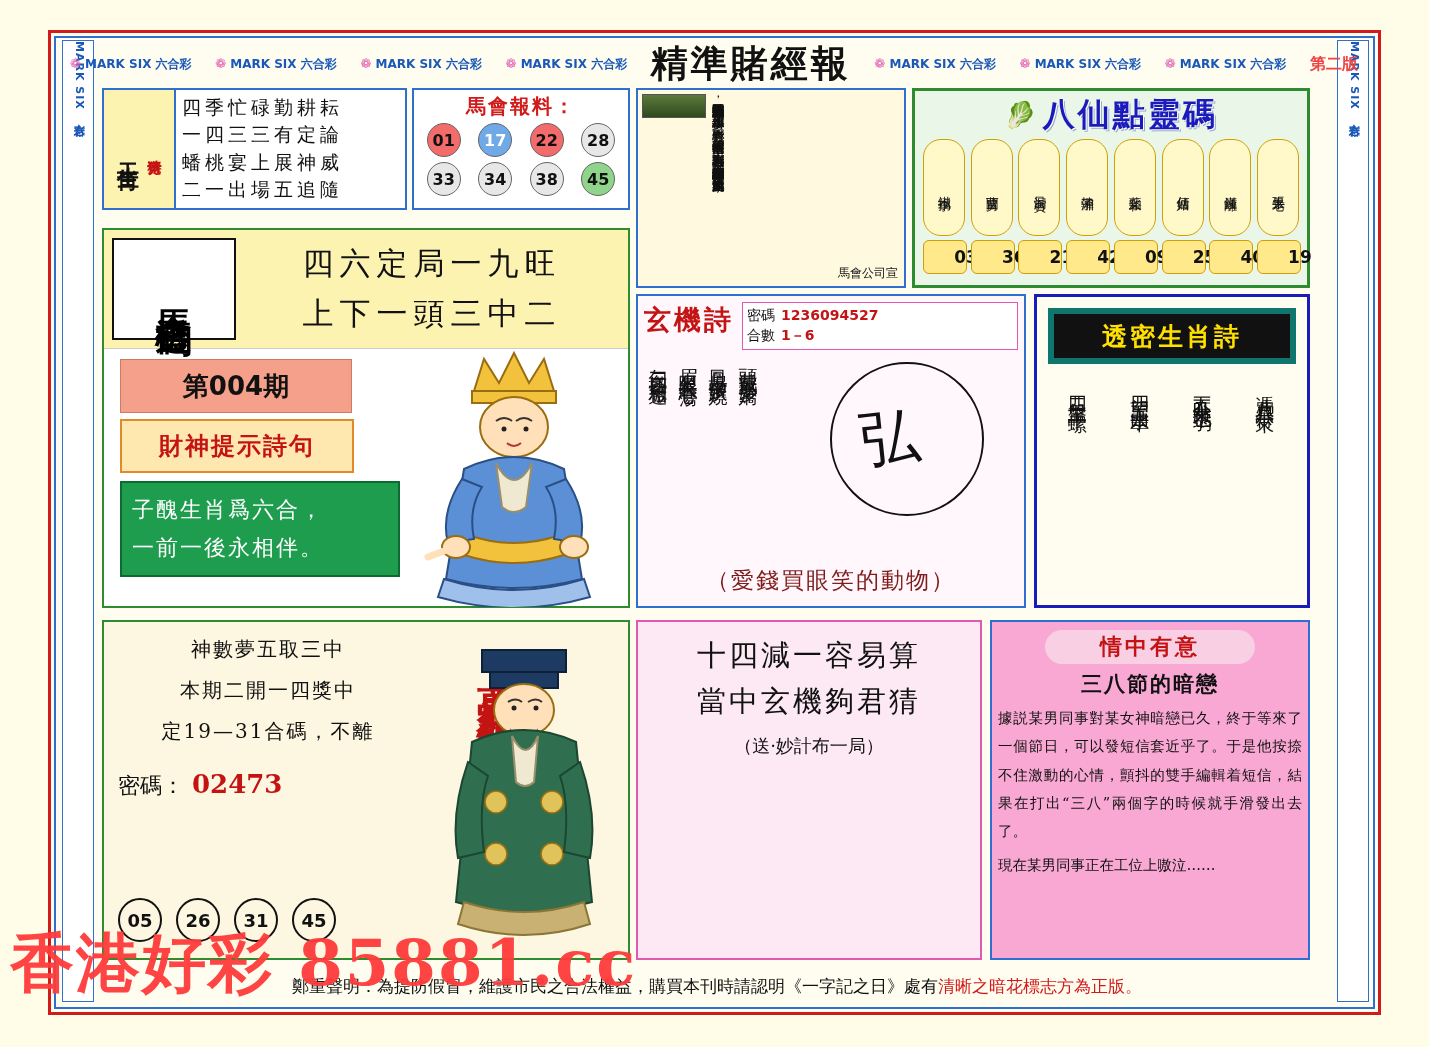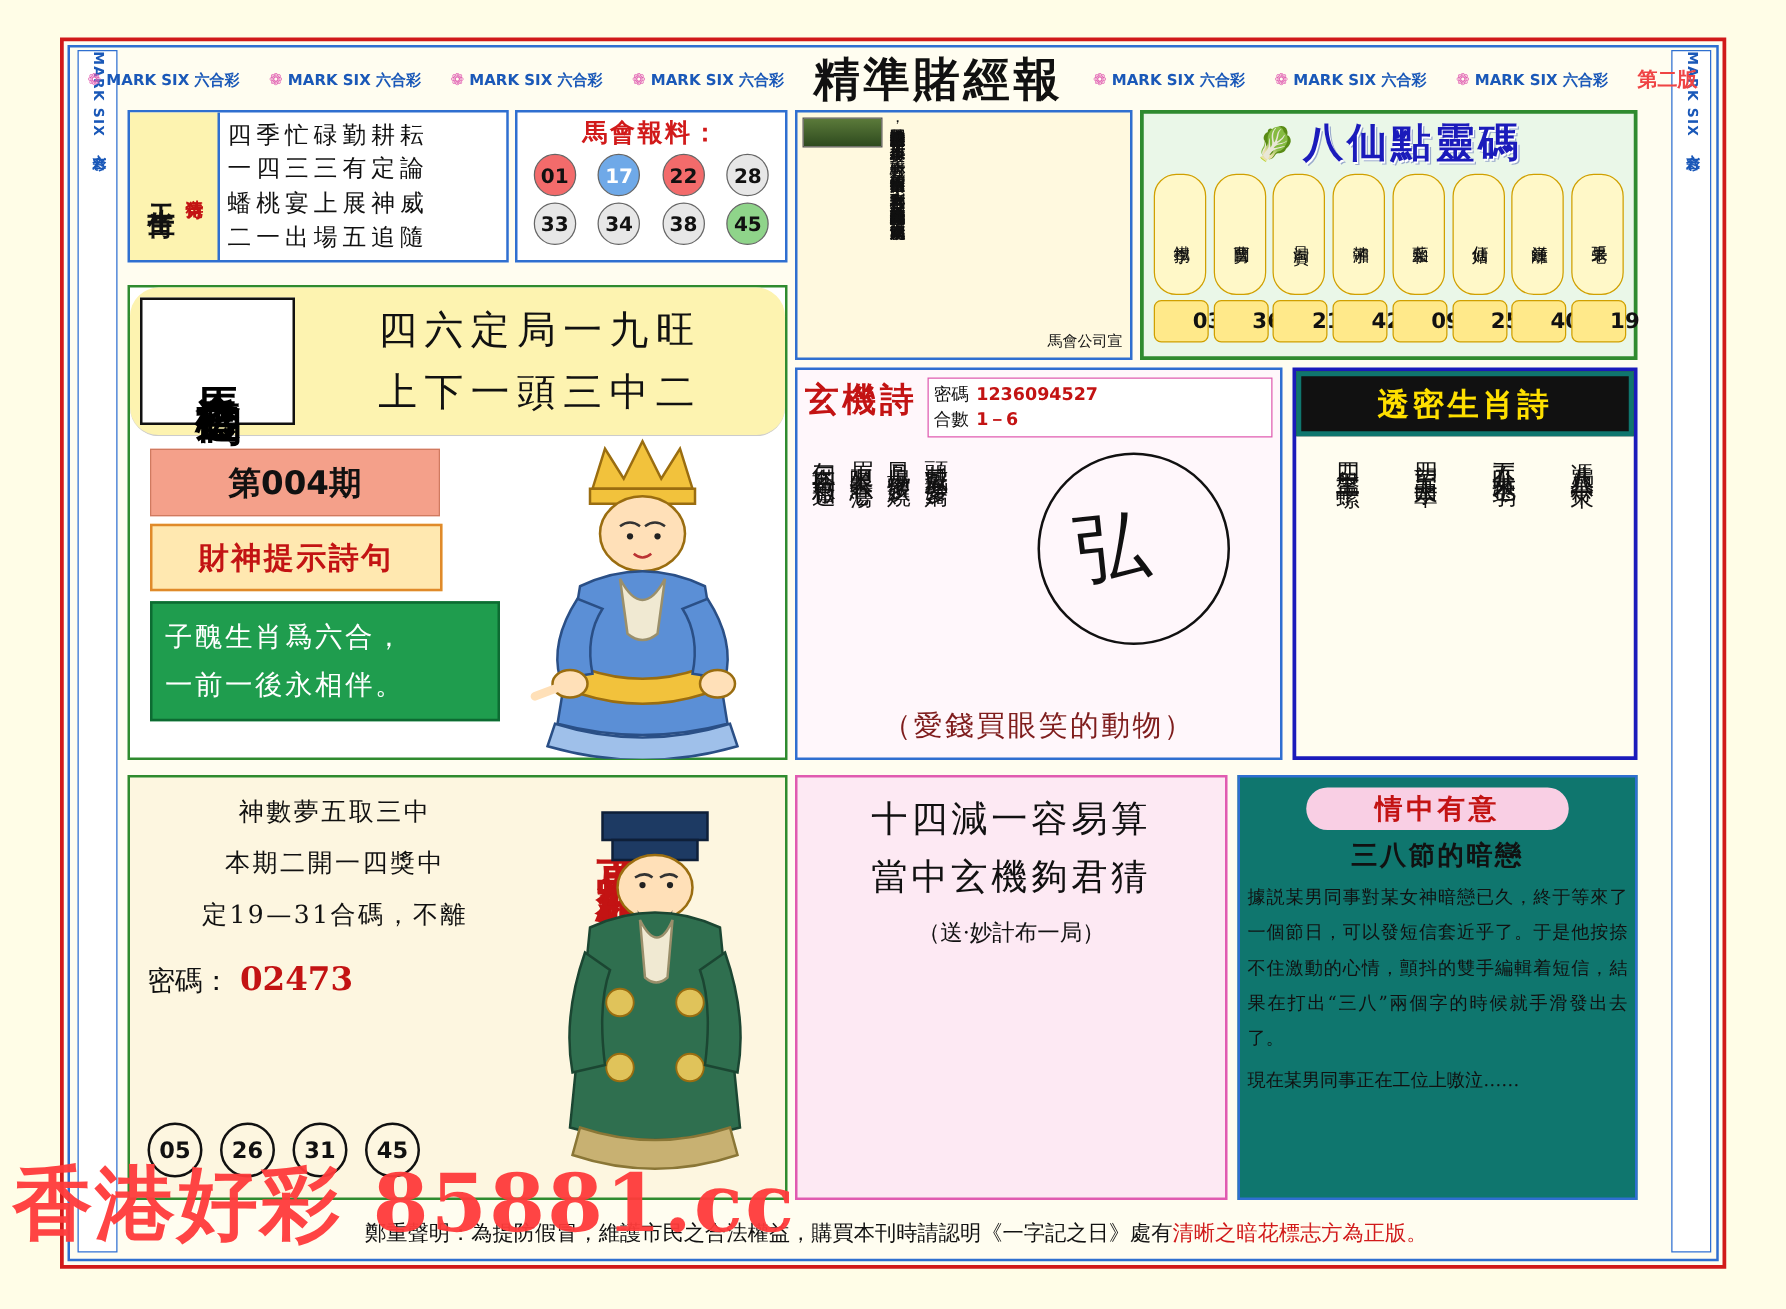--- a/index.html
+++ b/index.html
@@ -56,21 +56,21 @@
   #baxian .bx-title .t{font-size:32px;font-weight:bold;color:#1b1bbb;font-family:"DejaVu Serif",serif;letter-spacing:3px;text-shadow:1px 1px 0 #fff,2px 2px 0 #9ac;}
   #baxian .veg{font-size:26px;}
   #baxian .bx-grid{display:flex;justify-content:space-between;padding:0 8px;}
   #baxian .bx-col{width:42px;}
   #baxian .bx-name{height:95px;background:#fff8c8;border:1px solid #d0a000;border-radius:18px;display:flex;align-items:center;justify-content:center;}
   #baxian .bx-name span{writing-mode:vertical-rl;font-size:13px;color:#111;letter-spacing:1px;}
   #baxian .bx-num{margin-top:4px;height:32px;background:#ffe98a;border:1px solid #d0a000;border-radius:6px;display:flex;align-items:center;justify-content:center;font-size:17px;font-weight:bold;color:#111;padding-left:42px;}
 
   
   #mahui{left:102px;top:228px;width:528px;height:380px;border:2px solid #2f8b2f;background:#ffffff;}
-  #mahui .mh-top{display:flex;height:118px;border-bottom:1px solid #ccc;background:#fdf3b0;border-radius:23px;}
+  #mahui .mh-top{display:flex;height:118px;border-bottom:1px solid #ccc;background:#fdf3b0;}
   #mahui .mh-label{width:120px;margin:8px;border:2px solid #111;background:#fff;display:flex;align-items:center;justify-content:center;}
   #mahui .mh-label span{writing-mode:vertical-rl;font-size:36px;font-weight:bold;font-family:"DejaVu Serif",serif;letter-spacing:4px;}
   #mahui .mh-lines{flex:1;display:flex;flex-direction:column;justify-content:center;gap:8px;padding-right:8px;}
   #mahui .mh-line{font-size:31px;font-family:"DejaVu Serif",serif;letter-spacing:6px;text-align:center;color:#111;}
   #mahui .mh-body{position:relative;height:258px;}
   #mahui .issue{position:absolute;left:16px;top:10px;width:230px;height:52px;background:#f4a08a;border:1px solid #d07a60;display:flex;align-items:center;justify-content:center;font-size:26px;font-weight:bold;color:#111;}
   #mahui .caishen{position:absolute;left:16px;top:70px;width:230px;height:50px;background:#ffe8b0;border:2px solid #e08a2a;display:flex;align-items:center;justify-content:center;font-size:24px;font-weight:bold;color:#c31313;font-family:"DejaVu Serif",serif;letter-spacing:2px;}
   #mahui .greenbox{position:absolute;left:16px;top:132px;width:280px;height:96px;background:#1f9d4e;border:2px solid #0d6b32;display:flex;flex-direction:column;justify-content:center;gap:8px;padding:0 10px;box-sizing:border-box;}
   #mahui .greenbox div{font-size:22px;color:#fff;font-family:"DejaVu Serif",serif;letter-spacing:2px;}
 
@@ -85,21 +85,21 @@
   #xuanji .xj-code div{font-size:14px;color:#111;margin:2px 0;}
   #xuanji .xj-code b{color:#c31313;font-weight:bold;margin-left:6px;}
   #xuanji .xj-poem{position:absolute;left:8px;top:58px;display:flex;flex-direction:row-reverse;gap:4px;}
   #xuanji .xj-poem span{writing-mode:vertical-rl;font-size:19px;letter-spacing:3px;color:#111;font-family:"DejaVu Serif",serif;}
   #xuanji .circle{position:absolute;right:40px;top:66px;width:150px;height:150px;border:2px solid #111;border-radius:50%;}
   #xuanji .circle .scribble{position:absolute;left:28px;top:34px;font-size:60px;color:#111;font-family:"DejaVu Serif",serif;transform:rotate(-6deg);}
   #xuanji .xj-foot{position:absolute;left:0;right:0;bottom:10px;text-align:center;font-size:23px;color:#7f1d1d;font-family:Liberation Mono, monospace;letter-spacing:2px;}
 
   
   #toumi{left:1034px;top:294px;width:276px;height:314px;border:3px solid #1b1bbb;background:#fffdf0;}
-  #toumi .tm-head{margin:0;height:44px;background:#111;border:4px solid #0f766e;display:flex;align-items:center;justify-content:center;text-align:right;}
+  #toumi .tm-head{margin:11px;height:44px;background:#111;border:6px solid #0f766e;display:flex;align-items:center;justify-content:center;text-align:right;}
   #toumi .tm-head span{font-size:25px;font-weight:bold;color:#ffe000;font-family:"DejaVu Serif",serif;letter-spacing:3px;}
   #toumi .tm-poem{display:flex;flex-direction:row-reverse;justify-content:space-around;padding:6px 10px;}
   #toumi .tm-poem span{writing-mode:vertical-rl;font-size:19px;letter-spacing:3px;color:#111;font-family:"DejaVu Serif",serif;}
 
   
   #dream{left:102px;top:620px;width:528px;height:340px;border:2px solid #2f8b2f;background:#fdf6e0;}
   #dream .dr-lines{position:absolute;left:14px;top:14px;width:300px;}
   #dream .dr-line{font-size:20px;color:#111;font-family:"DejaVu Serif",serif;margin-bottom:14px;letter-spacing:2px;text-align:center;}
   #dream .dr-code{font-size:22px;color:#111;font-family:"DejaVu Serif",serif;margin-top:24px;}
   #dream .dr-code b{color:#c31313;font-size:26px;margin-left:8px;}
@@ -110,21 +110,21 @@
   
   #toumi2{left:636px;top:620px;width:346px;height:340px;border:2px solid #e05bb0;background:#fde9f3;}
   #toumi2 .star{position:relative;margin:10px auto 0;width:318px;height:140px;}
   #toumi2 .starshape{position:absolute;inset:0;background:#ffe000;clip-path:polygon(50% 0%,58% 12%,70% 4%,73% 18%,86% 13%,85% 28%,98% 27%,92% 40%,100% 50%,92% 60%,98% 73%,85% 72%,86% 87%,73% 82%,70% 96%,58% 88%,50% 100%,42% 88%,30% 96%,27% 82%,14% 87%,15% 72%,2% 73%,8% 60%,0% 50%,8% 40%,2% 27%,15% 28%,14% 13%,27% 18%,30% 4%,42% 12%);}
   #toumi2 .startext{position:absolute;inset:0;display:flex;align-items:center;justify-content:center;font-size:44px;font-weight:bold;color:#1b1bbb;font-family:"DejaVu Serif",serif;letter-spacing:4px;text-shadow:2px 2px 0 #fff;}
   #toumi2 .t2-lines{margin-top:14px;text-align:center;}
   #toumi2 .t2-lines div{font-size:29px;color:#111;font-family:"DejaVu Serif",serif;letter-spacing:3px;margin:6px 0;}
   #toumi2 .t2-foot{margin-top:12px;text-align:center;font-size:18px;color:#111;font-family:"DejaVu Serif",serif;}
 
   
-  #story{left:990px;top:620px;width:320px;height:340px;border:2px solid #2f6fd0;background:#0f766e;padding:6px;}
+  #story{left:990px;top:620px;width:320px;height:340px;border:2px solid #2f6fd0;background:#f9a8d4;padding:6px;}
   #story .st-title{margin:2px auto 6px;width:210px;height:34px;background:#f9cfe4;border-radius:17px;display:flex;align-items:center;justify-content:center;font-size:22px;font-weight:bold;color:#c31313;font-family:"DejaVu Serif",serif;letter-spacing:3px;}
   #story .st-sub{text-align:center;font-size:21px;font-weight:bold;color:#111;font-family:"DejaVu Serif",serif;letter-spacing:2px;margin-bottom:6px;}
   #story .st-p{font-size:14.5px;line-height:1.95;color:#111;text-align:justify;font-family:"DejaVu Serif",serif;}
 
   
   #notice{position:absolute;left:62px;top:975px;width:1310px;text-align:center;font-size:17px;color:#111;font-family:"DejaVu Serif",serif;white-space:nowrap;}
   #notice .red{color:#d11a1a;}
 
   
   #watermark{position:absolute;left:10px;top:920px;width:920px;font-size:64px;font-weight:bold;color:#ff3b3b;font-family:"DejaVu Serif",serif;letter-spacing:2px;white-space:nowrap;opacity:.95;}

